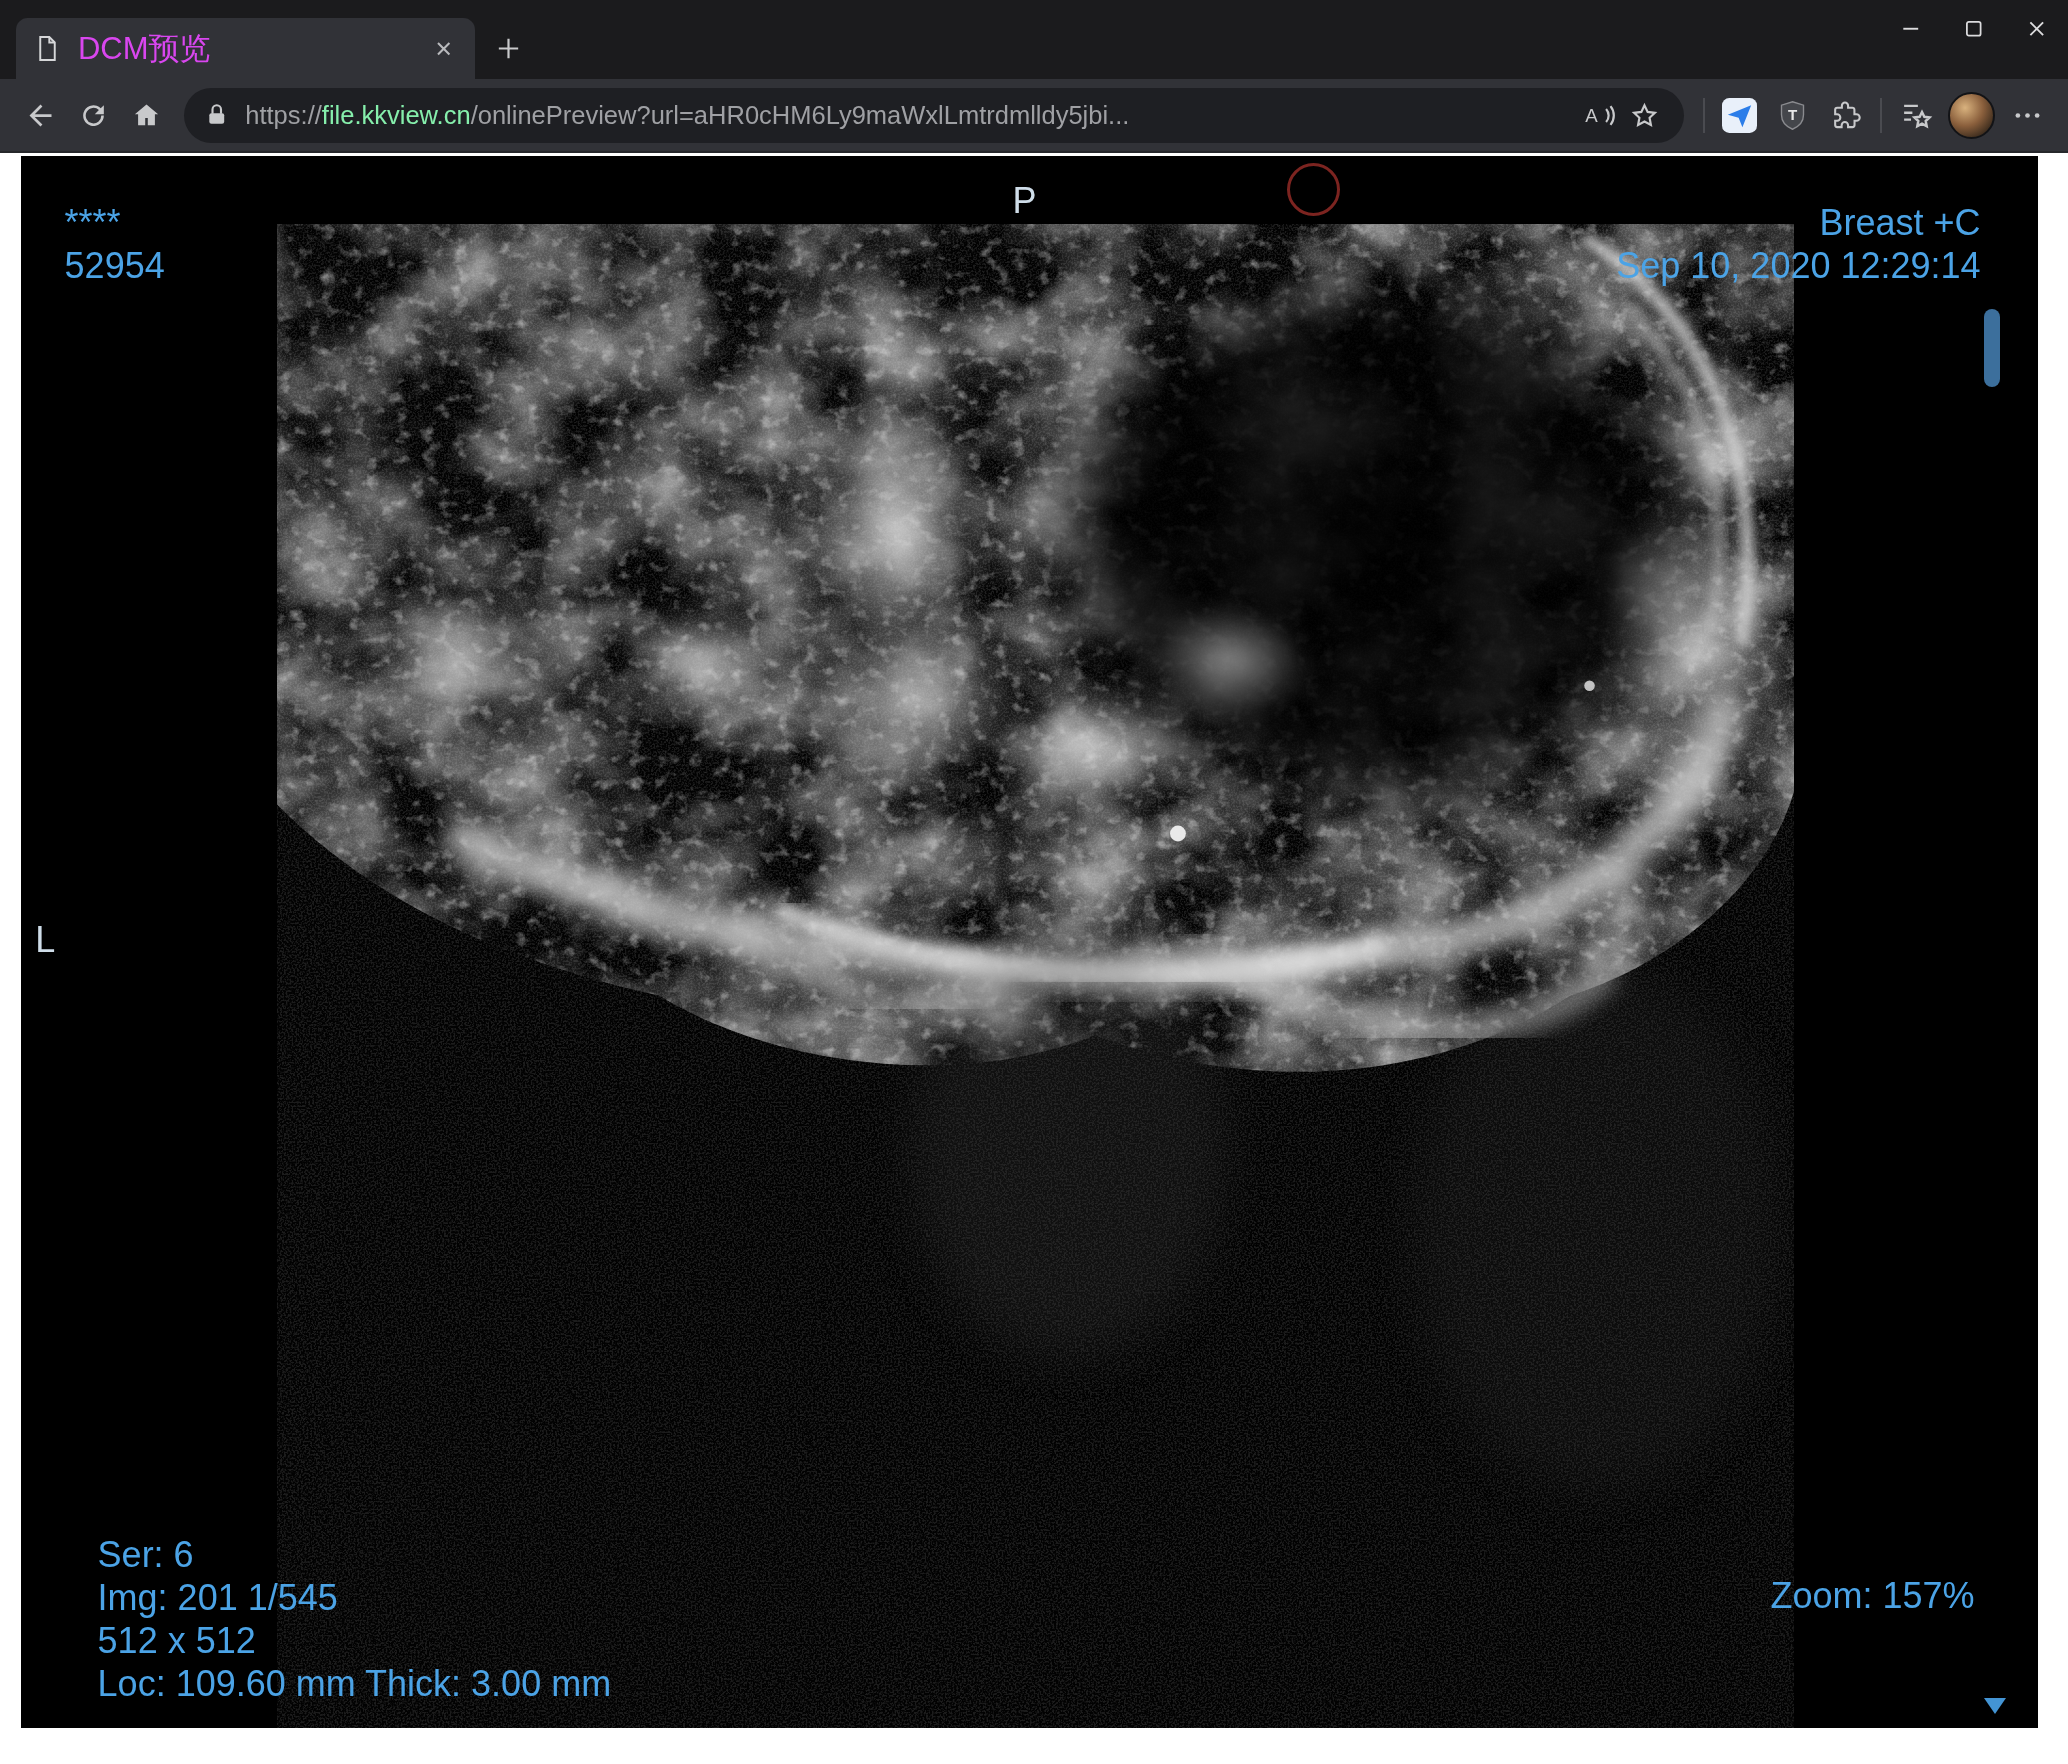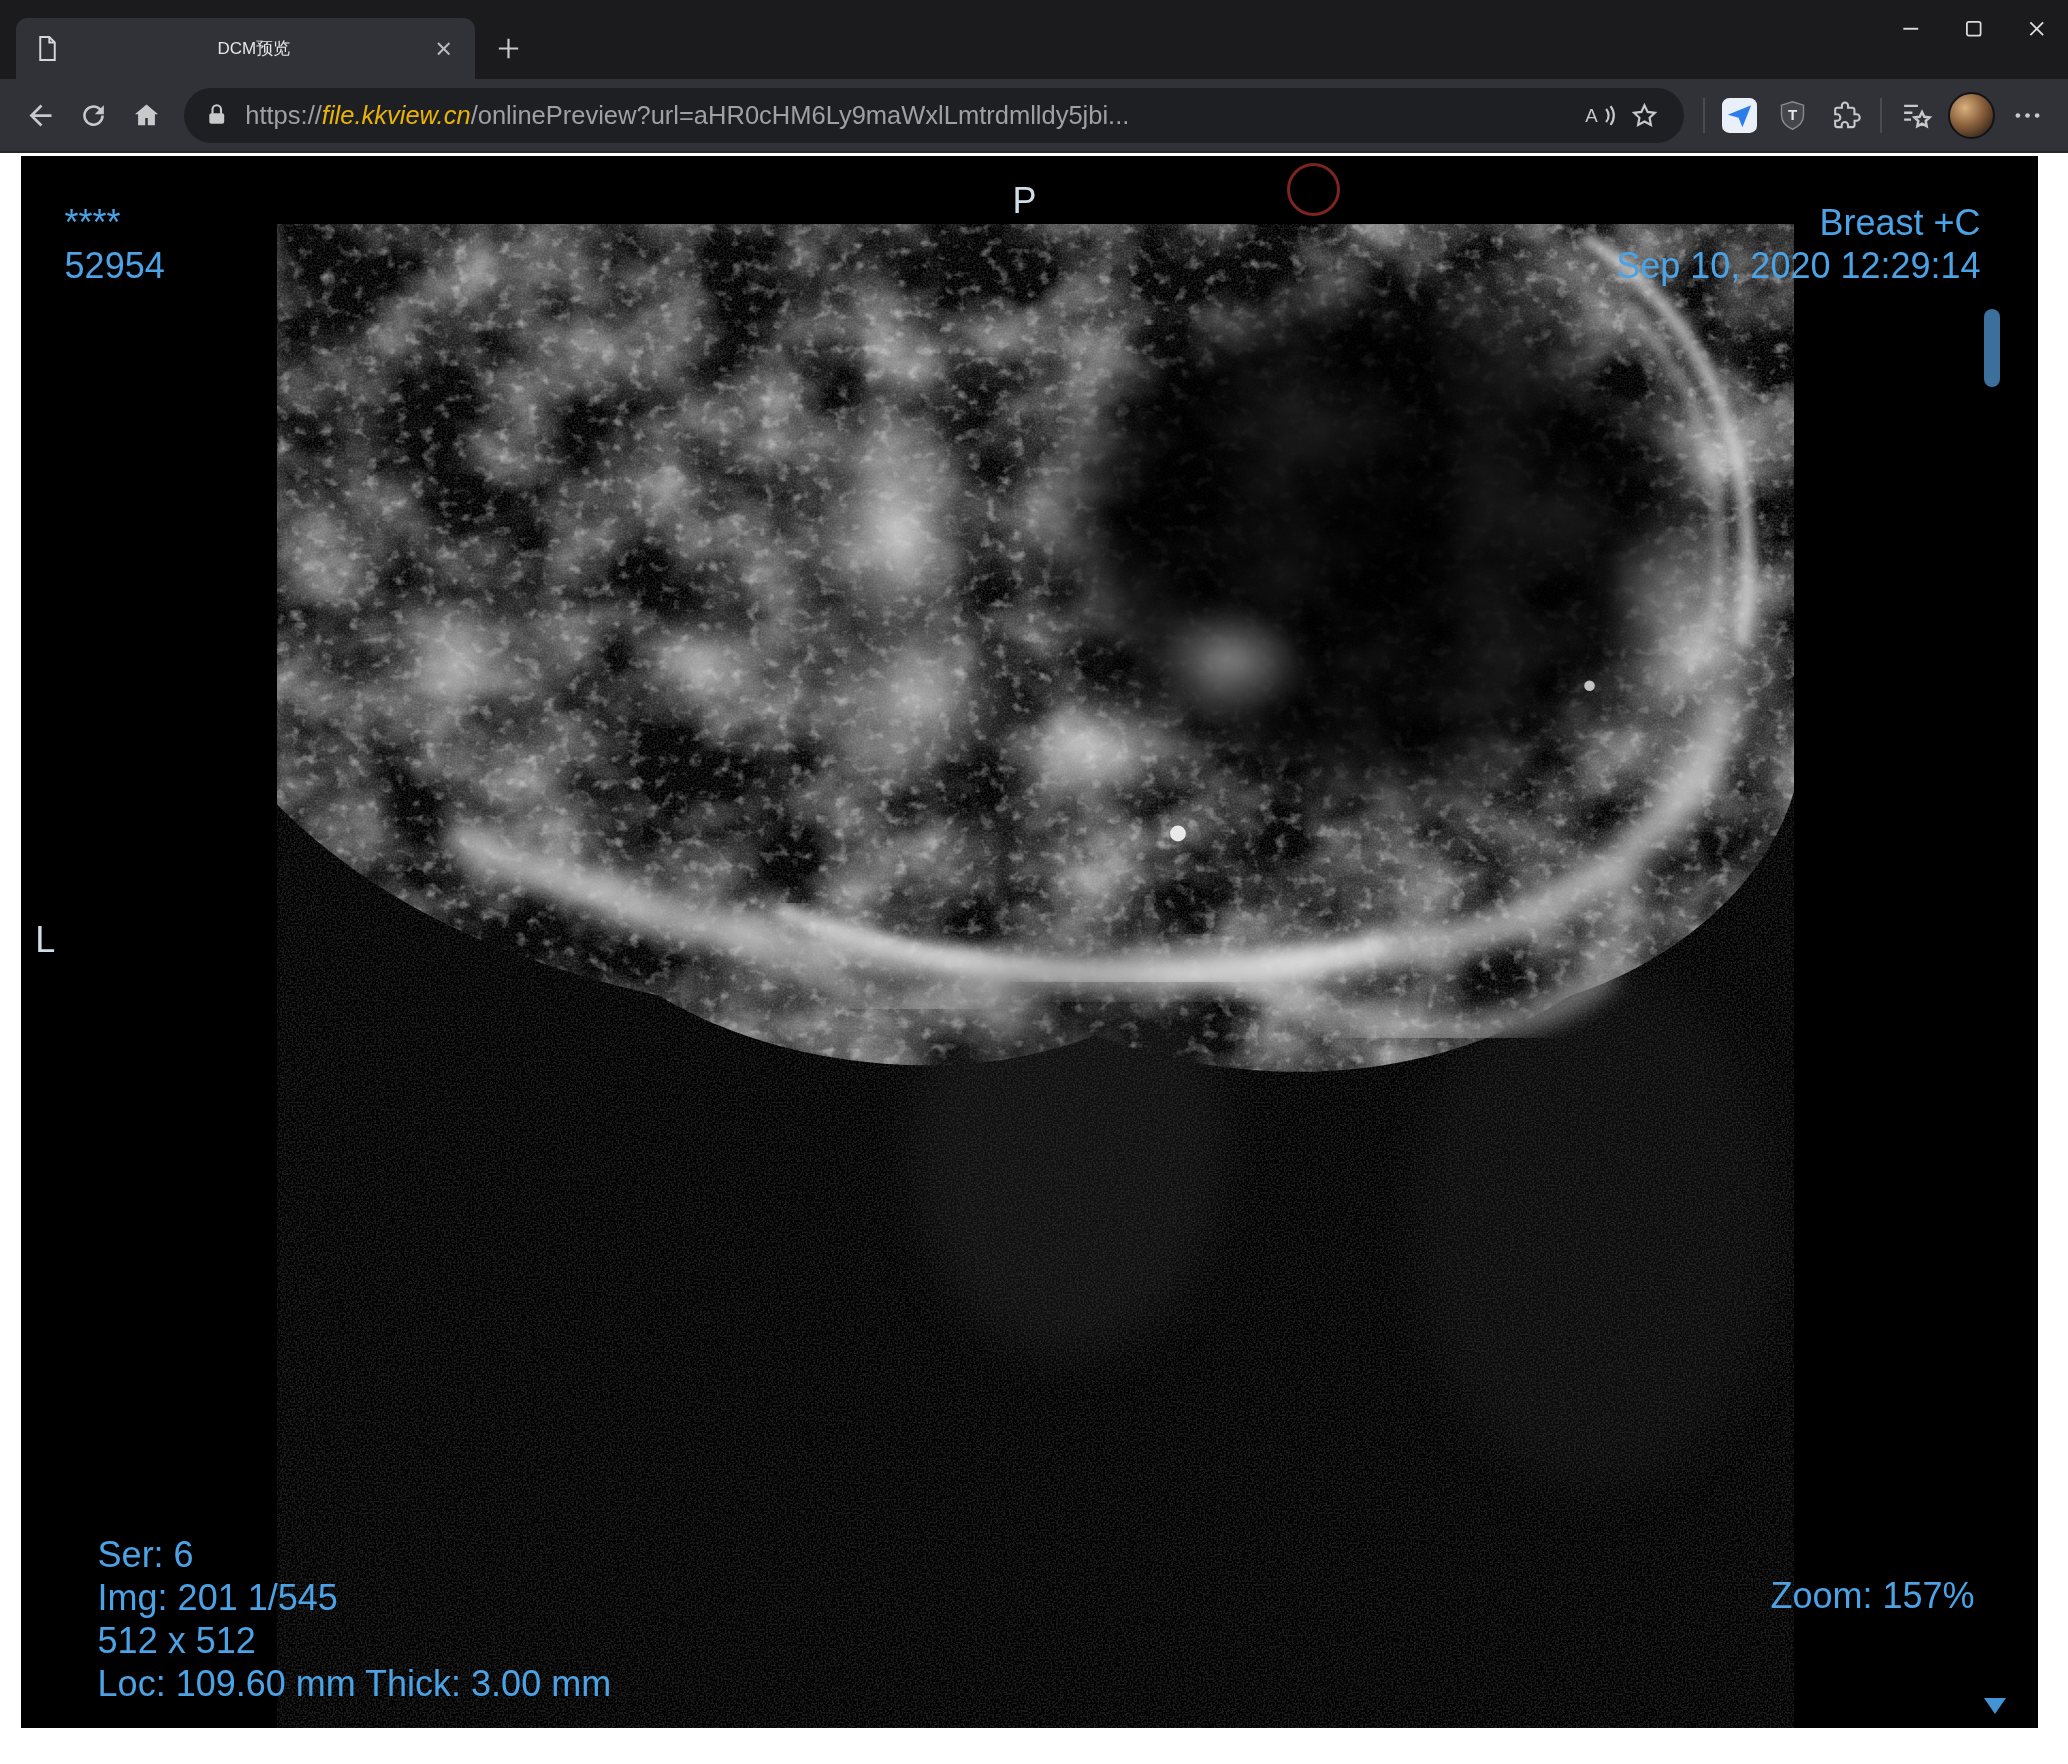--- a/index.html
+++ b/index.html
@@ -7,38 +7,38 @@
     position:relative; width:2068px; height:1764px; overflow:hidden;
     background:#ffffff; font-family:"Liberation Sans", sans-serif;
     -webkit-font-smoothing:antialiased;
   }
 
   
   .tabstrip { position:absolute; left:0; top:0; width:100%; height:79px;
     background:#1b1b1d; display:flex; align-items:flex-end; }
   .tab { margin-left:15.7px; width:459px; height:61px; background:#313237;
     border-radius:11.8px 11.8px 0 0; display:flex; align-items:center; padding:0 17.6px; box-sizing:border-box; }
-  .tab-title { color:#e5e5e5; font-size:17px; margin-left:15.7px; flex:1;
-    white-space:nowrap; overflow:hidden;text-align:center; }
+  .tab-title { color:#d946ef; font-size:31px; margin-left:15.7px; flex:1;
+    white-space:nowrap; overflow:hidden; }
   .iconbox { display:flex; align-items:center; justify-content:center; }
   .newtab { width:53px; height:53px; margin-left:7.8px; margin-bottom:3.9px; border-radius:7.8px; }
   .wincontrols { position:absolute; top:0; right:0; display:flex; }
   .wc { width:63px; height:57px; display:flex; align-items:center; justify-content:center; }
 
   
   .toolbar { position:absolute; left:0; top:79px; width:100%; height:74px;
     background:#313237; display:flex; align-items:center; padding:0 13.7px;
     box-sizing:border-box; border-bottom:2px solid #26272b; }
   .navbtn { width:53px; height:53px; border-radius:7.8px; flex:none;
     display:flex; align-items:center; justify-content:center; }
   .addressbar { flex:1; min-width:0; height:55px; background:#1e1f23;
     border-radius:27.4px; display:flex; align-items:center; padding:0 19.6px; margin:0 11.8px; }
   .url { flex:1; min-width:0; font-size:25.5px; white-space:nowrap; overflow:hidden;
     margin:0 15.7px; color:#9fa0a4; }
-  .url-host { color:#eab308;font-style:italic; }
+  .url-host { color:#86efac; }
   .addr-icon { width:39px; height:39px; flex:none; display:flex; align-items:center;
     justify-content:center; margin-left:5.9px; }
   .sep { width:2px; height:35px; background:#4a4b50; margin:0 7.8px; flex:none; }
   .avatar { width:43px; height:43px; border-radius:50%; flex:none; margin:0 5.9px;
     background:radial-gradient(circle at 35% 32%, #d9b27e 0%, #8a5f3c 45%, #2e2318 85%);
     border:2px solid #121316; }
 
   
   .content { position:absolute; left:0; top:156px; width:100%; height:1608px; background:#ffffff; }
   .viewer { position:absolute; left:20.6px; top:0; width:2017px; height:1572px;

